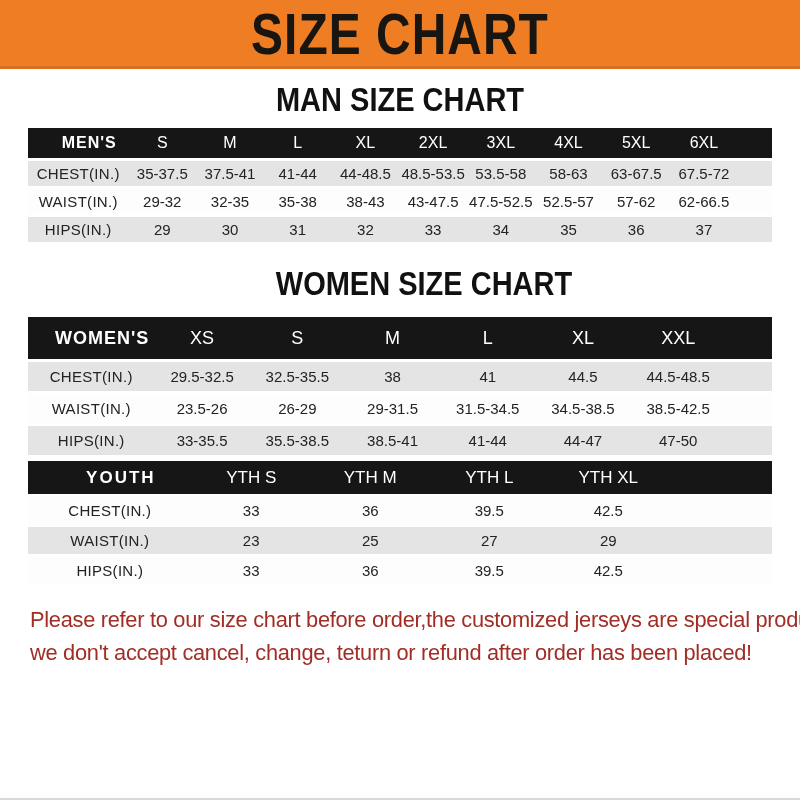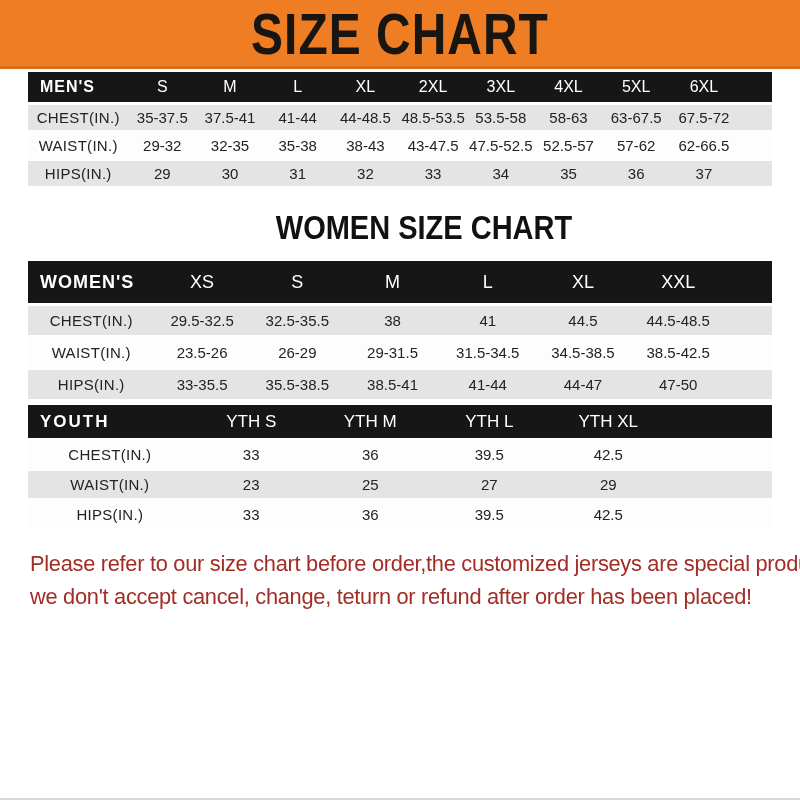--- a/index.html
+++ b/index.html
@@ -67,22 +67,22 @@
     background: #161616;
     color: #ffffff;
   }
   .size-table th, .size-table td {
     padding: 0 2px;
     text-align: center;
     white-space: nowrap;
     overflow: hidden;
   }
   .size-table th.corner {
-    text-align: left;
-    padding-left: 12px;
+    text-align: center;
+    padding-left: 24px;
     font-weight: bold;
     letter-spacing: 1px;
   }
   .size-table th.col-head { font-weight: normal; }
   .size-table tr.shade { background: #e4e4e4; }
   .size-table tr.plain { background: #fdfdfd; }
   .size-table td.row-label, .size-table td.cell { color: #232323; font-size: 15px; }
   .size-table td.row-label { letter-spacing: 0.3px; }
 
   
@@ -119,20 +119,23 @@
 </style>
 </head>
 <body>
 
 <div class="page">
 
   <div class="banner" style="background: rgb(238, 125, 36);">
     <span class="banner-title" style="color: rgb(25, 21, 17);">SIZE CHART</span>
   </div>
 
+  <h2 class="section-heading heading-man">
+    <span>MAN SIZE CHART</span>
+  </h2>
   <table class="size-table" data-section="0">
       <colgroup>
         <col class="c-label">
         <col class="c-data">
         <col class="c-data">
         <col class="c-data">
         <col class="c-data">
         <col class="c-data">
         <col class="c-data">
         <col class="c-data">

